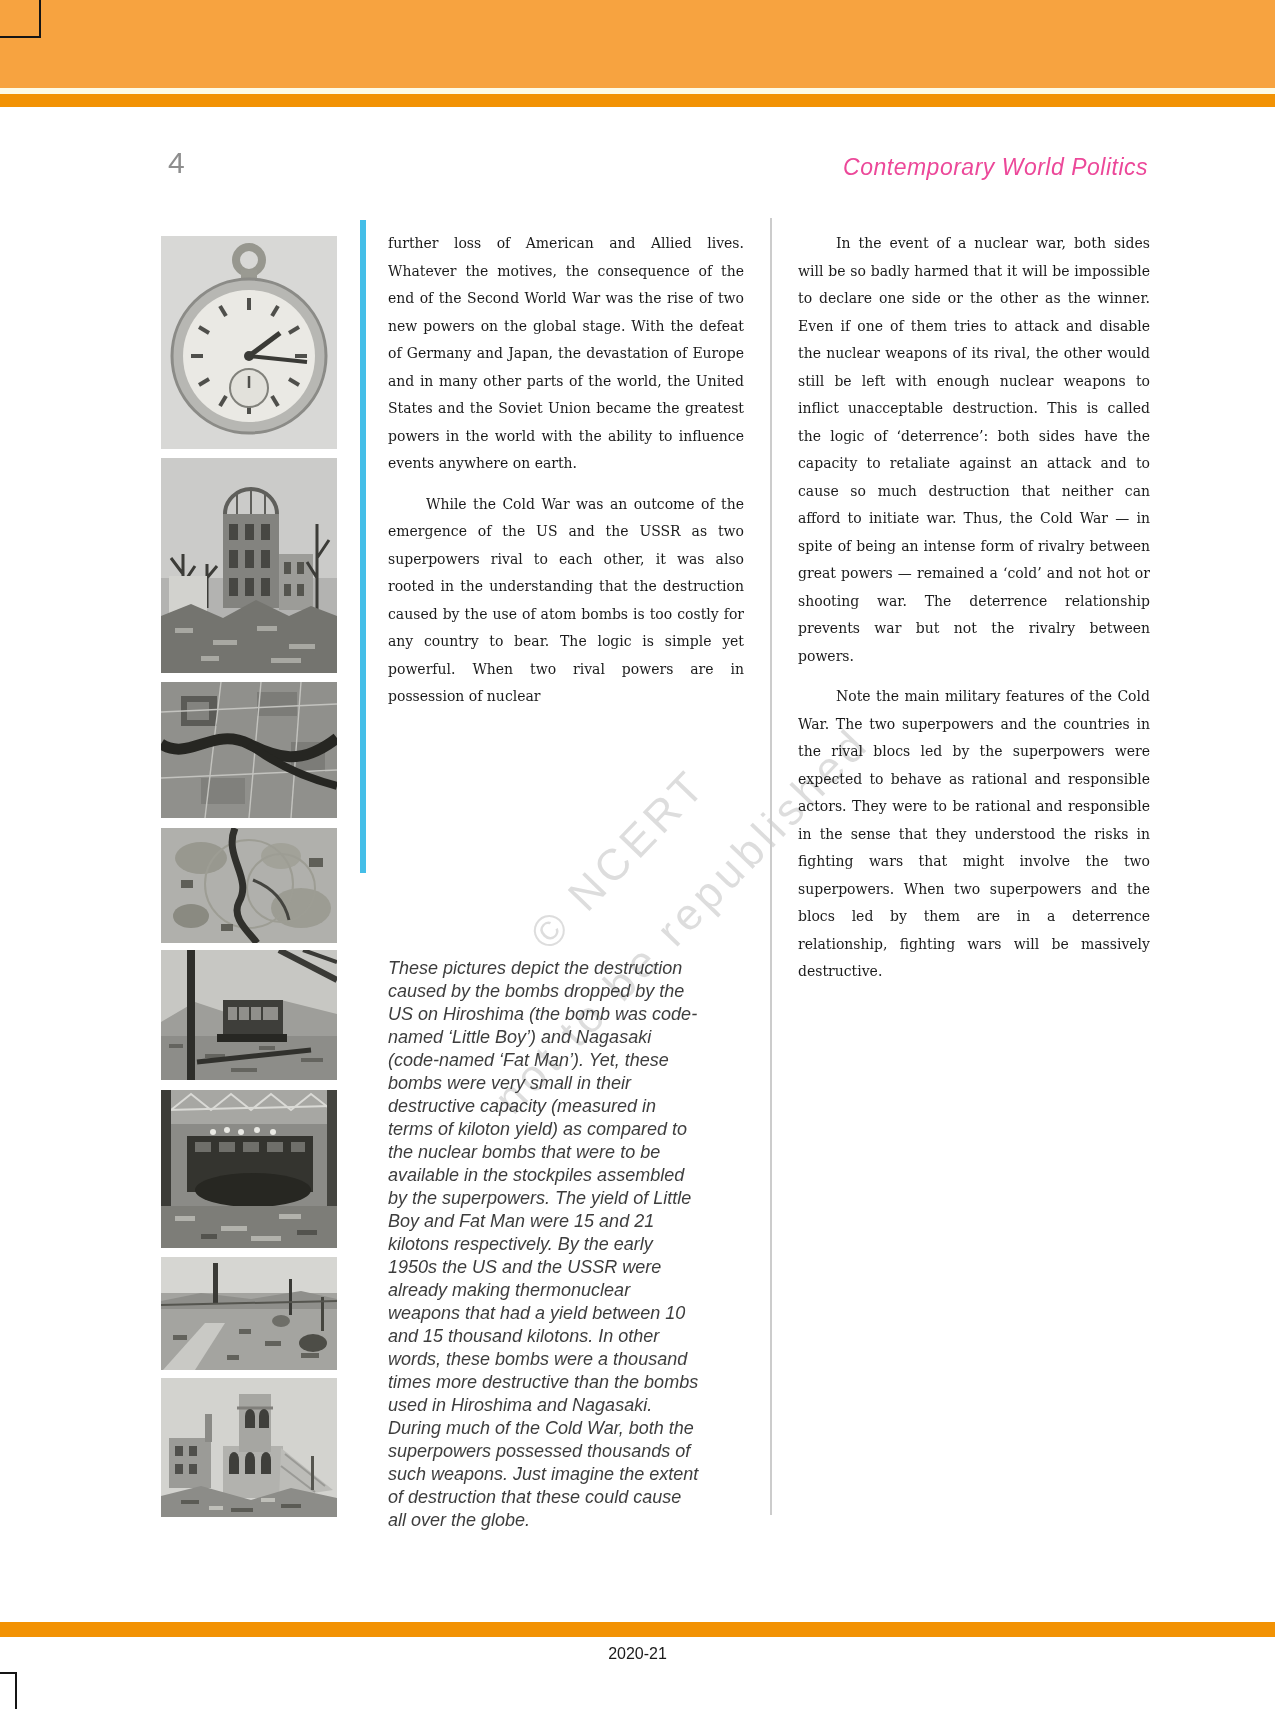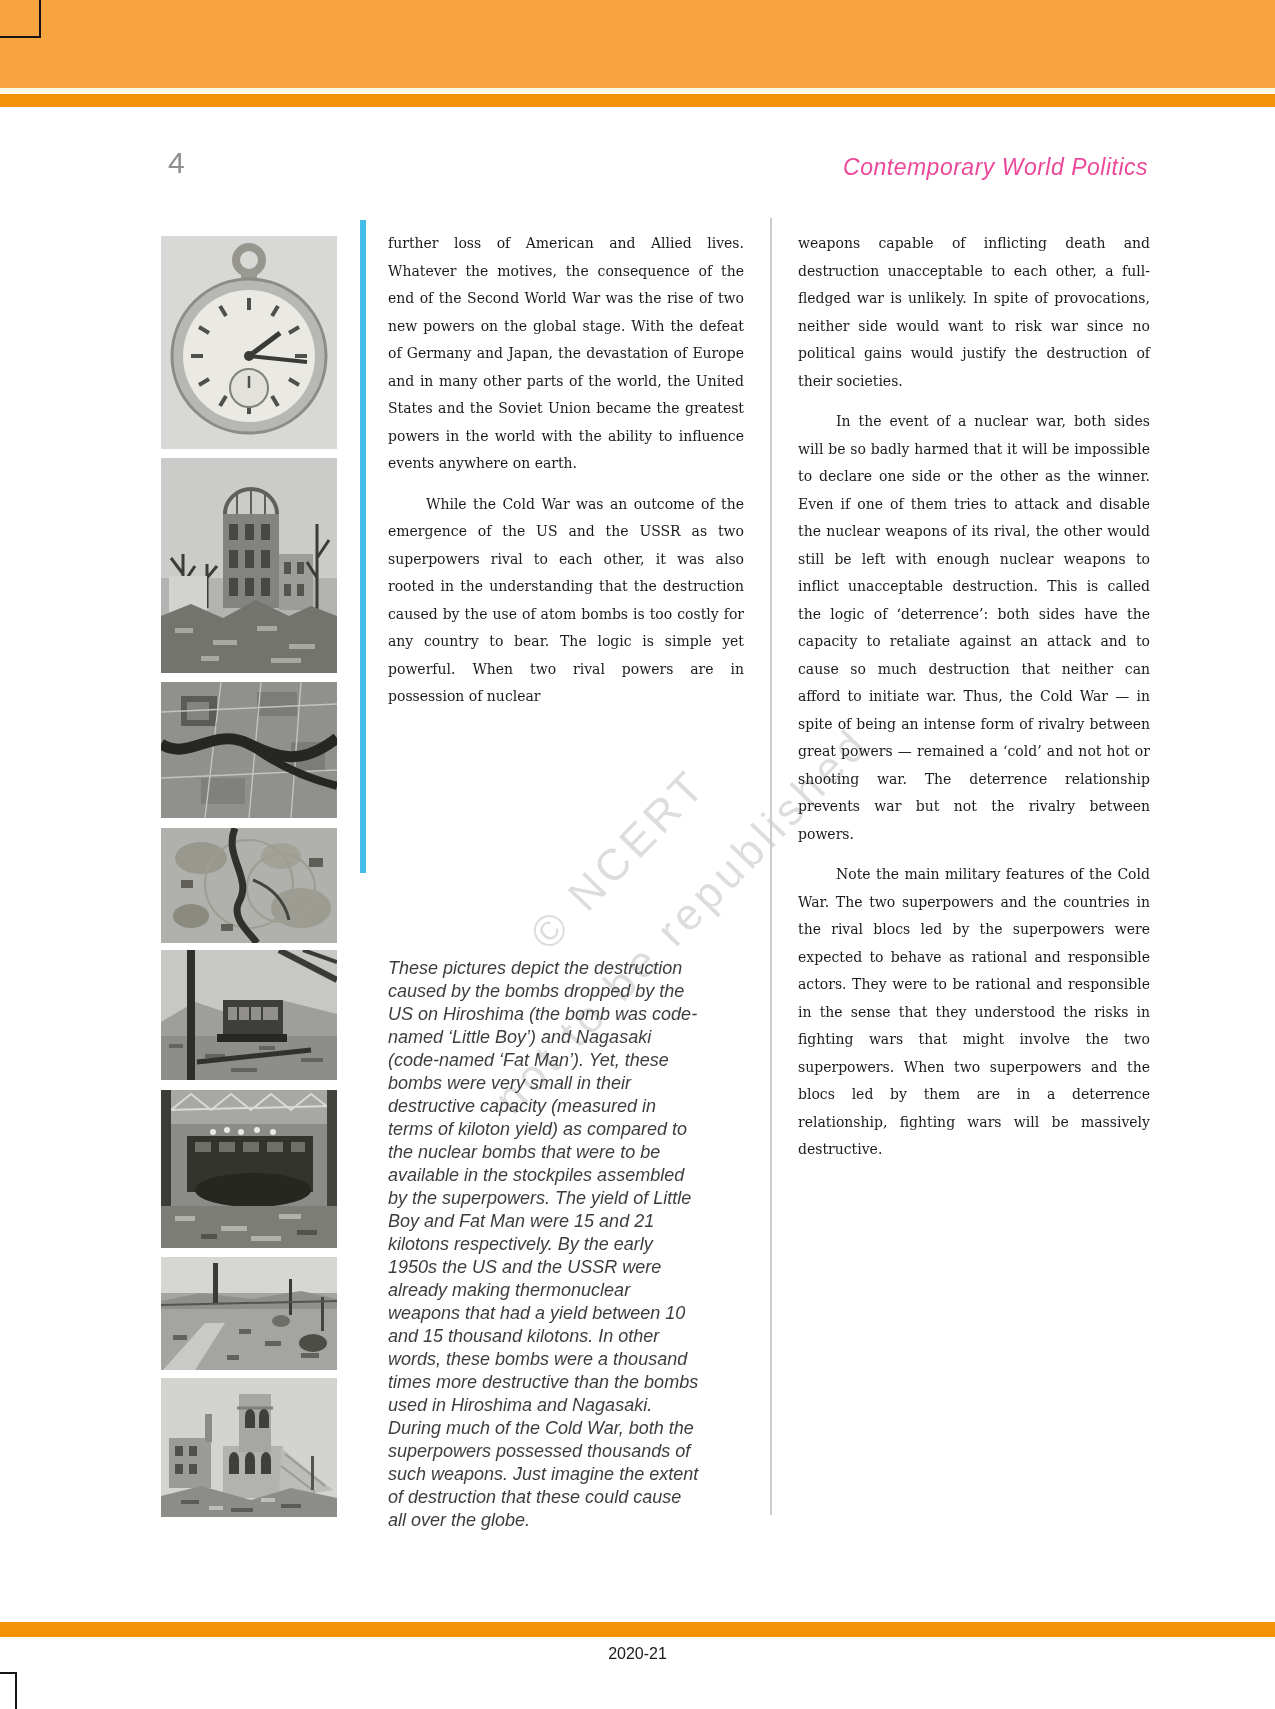--- a/index.html
+++ b/index.html
@@ -312,21 +312,20 @@
   <div class="abs divider"></div>
 
   <div class="abs col-mid bodytext">
     <p>further loss of American and Allied lives. Whatever the motives, the consequence of the end of the Second World War was the rise of two new powers on the global stage. With the defeat of Germany and Japan, the devastation of Europe and in many other parts of the world, the United States and the Soviet Union became the greatest powers in the world with the ability to influence events anywhere on earth.</p>
     <p class="indent">While the Cold War was an outcome of the emergence of the US and the USSR as two superpowers rival to each other, it was also rooted in the understanding that the destruction caused by the use of atom bombs is too costly for any country to bear. The logic is simple yet powerful. When two rival powers are in possession of nuclear</p>
   </div>
 
   <div class="abs caption">These pictures depict the destruction caused by the bombs dropped by the US on Hiroshima (the bomb was code-named ‘Little Boy’) and Nagasaki (code-named ‘Fat Man’). Yet, these bombs were very small in their destructive capacity (measured in terms of kiloton yield) as compared to the nuclear bombs that were to be available in the stockpiles assembled by the superpowers. The yield of Little Boy and Fat Man were 15 and 21 kilotons respectively. By the early 1950s the US and the USSR were already making thermonuclear weapons that had a yield between 10 and 15 thousand kilotons. In other words, these bombs were a thousand times more destructive than the bombs used in Hiroshima and Nagasaki. During much of the Cold War, both the superpowers possessed thousands of such weapons. Just imagine the extent of destruction that these could cause all over the globe.</div>
 
   <div class="abs col-right bodytext">
-    <p>weapons capable of inflicting death and destruction unacceptable to each other, a full-fledged war is unlikely. In spite of provocations, neither side would want to risk war since no political gains would justify the destruction of their societies.</p>
     <p class="indent">In the event of a nuclear war, both sides will be so badly harmed that it will be impossible to declare one side or the other as the winner. Even if one of them tries to attack and disable the nuclear weapons of its rival, the other would still be left with enough nuclear weapons to inflict unacceptable destruction. This is called the logic of ‘deterrence’: both sides have the capacity to retaliate against an attack and to cause so much destruction that neither can afford to initiate war. Thus, the Cold War — in spite of being an intense form of rivalry between great powers — remained a ‘cold’ and not hot or shooting war. The deterrence relationship prevents war but not the rivalry between powers.</p>
     <p class="indent">Note the main military features of the Cold War. The two superpowers and the countries in the rival blocs led by the superpowers were expected to behave as rational and responsible actors. They were to be rational and responsible in the sense that they understood the risks in fighting wars that might involve the two superpowers. When two superpowers and the blocs led by them are in a deterrence relationship, fighting wars will be massively destructive.</p>
   </div>
 
   <div class="abs band-bottom"></div>
   <div class="abs footer-text">2020-21</div>
   <div class="abs crop-bottom"></div>
 
 </div>
 

